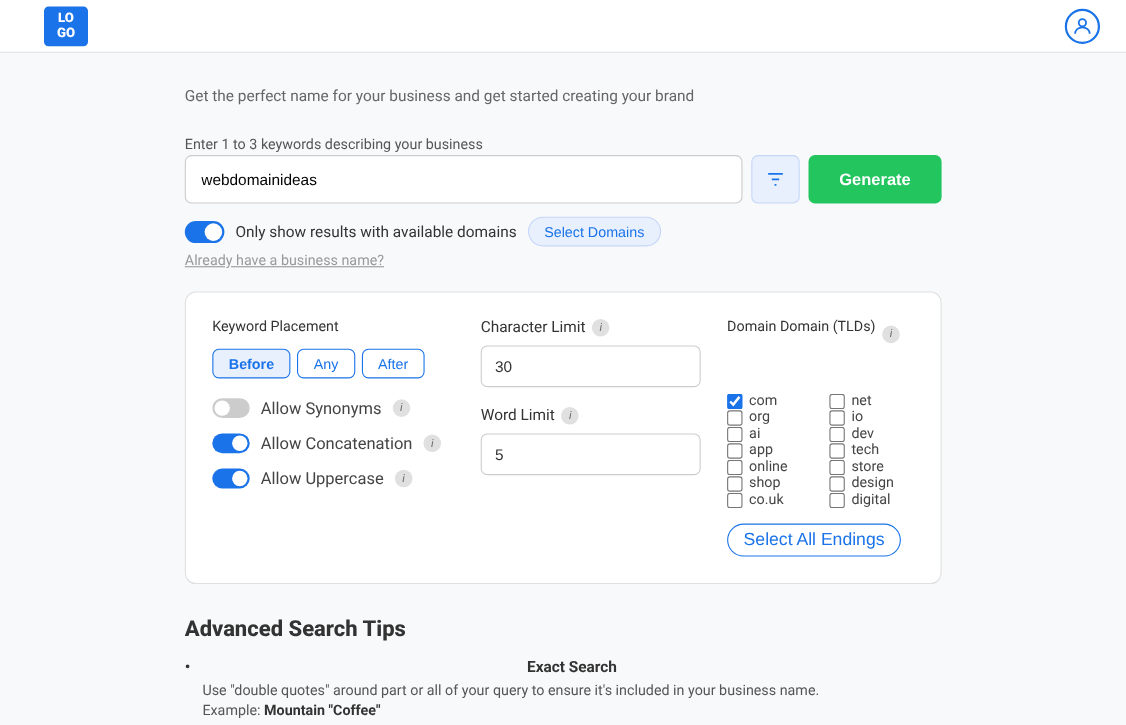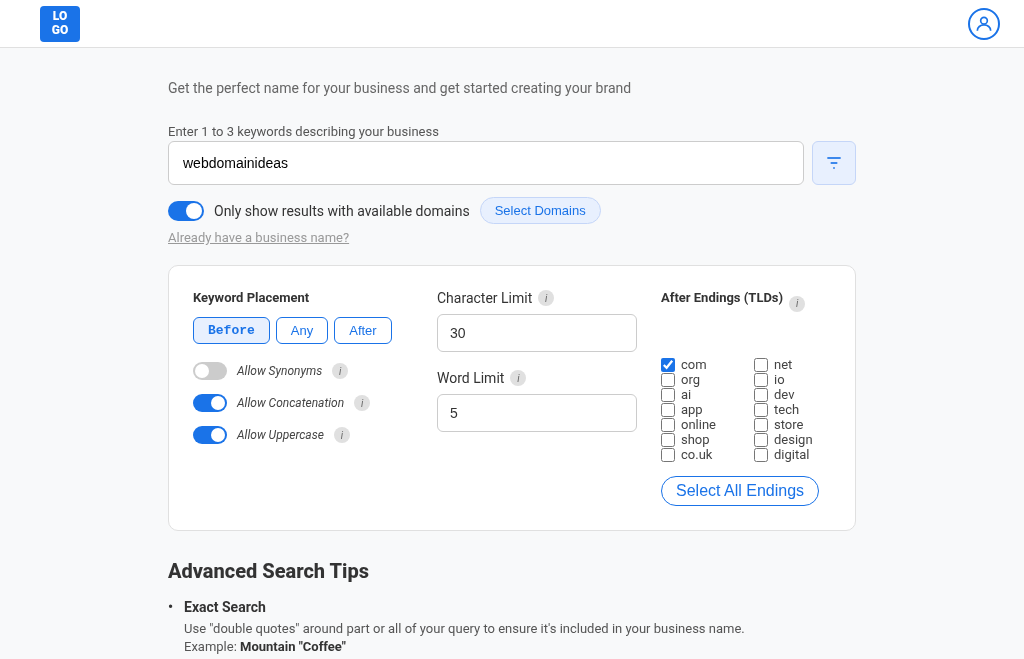--- a/index.html
+++ b/index.html
@@ -161,21 +161,21 @@
       padding: 24px;
       margin-top: 20px;
     }
     .panel-grid {
       display: grid;
       grid-template-columns: 220px 200px 1fr;
       gap: 24px;
     }
     .section-title {
       font-size: 13px;
-      font-weight: 700;
+      font-weight: 400;
       color: #333;
       margin-bottom: 12px;
     }
     
     .kw-buttons {
       display: flex;
       gap: 6px;
       margin-bottom: 18px;
     }
     .kw-btn {
@@ -183,21 +183,20 @@
       background: white;
       border-radius: 6px;
       padding: 5px 14px;
       cursor: pointer;
       font-size: 13px;
       color: #1a73e8;
     }
     .kw-btn.active {
       background: #e8f0fe;
       font-weight: 600;
-      font-family: Liberation Mono, monospace;
     }
     .toggle-option-row {
       display: flex;
       align-items: center;
       gap: 10px;
       margin-bottom: 14px;
     }
     .toggle-sm {
       width: 34px;
       height: 18px;
@@ -218,23 +217,22 @@
       left: 2px;
     }
     .toggle-sm.on {
       background: #1a73e8;
     }
     .toggle-sm.on::after {
       left: auto;
       right: 2px;
     }
     .option-label {
-      font-size: 12px;
+      font-size: 15px;
       color: #444;
-      font-style: italic;
     }
     .info-icon {
       width: 16px;
       height: 16px;
       border-radius: 50%;
       background: #e0e0e0;
       display: inline-flex;
       align-items: center;
       justify-content: center;
       font-size: 10px;
@@ -308,20 +306,21 @@
     .tip-item::before {
       content: '•';
       position: absolute;
       left: 0;
       top: 0;
       font-weight: 700;
     }
     .tip-item-title {
       font-weight: 700;
       margin-bottom: 4px;
+      text-align: center;
     }
     .tip-desc {
       color: #555;
       line-height: 1.5;
       font-size: 13px;
     }
     .tip-example {
       font-size: 13px;
       color: #555;
     }
@@ -350,20 +349,21 @@
 
   <div class="search-row">
     <input type="text" class="search-input" value="webdomainideas" style="">
     <div class="filter-btn">
       <svg width="20" height="20" viewBox="0 0 24 24" fill="none" stroke="#1a73e8" stroke-width="2">
         <line x1="4" y1="6" x2="20" y2="6"></line>
         <line x1="8" y1="12" x2="16" y2="12"></line>
         <line x1="11" y1="18" x2="13" y2="18"></line>
       </svg>
     </div>
+    <button class="generate-btn">Generate</button>
   </div>
 
   <div class="toggle-row">
     <div class="toggle"></div>
     <span>Only show results with available domains</span>
     <button class="select-domains-btn">Select Domains</button>
   </div>
 
   <a class="have-name-link">Already have a business name?</a>
 
@@ -407,21 +407,21 @@
           <div class="limit-label-row">
             <span>Word Limit</span>
             <span class="info-icon">i</span>
           </div>
           <input type="text" class="limit-input" value="5" style="">
         </div>
       </div>
 
       <div>
         <div class="limit-label-row">
-          <span class="section-title">After Endings (TLDs)</span>
+          <span class="section-title">Domain Domain (TLDs)</span>
           <span class="info-icon">i</span>
         </div>
         <div class="tld-grid">
 
           <div>
             <div class="tld-item">
               <input type="checkbox" checked="" style=""> 
                 <span>com</span>
             </div>
             <div class="tld-item">

